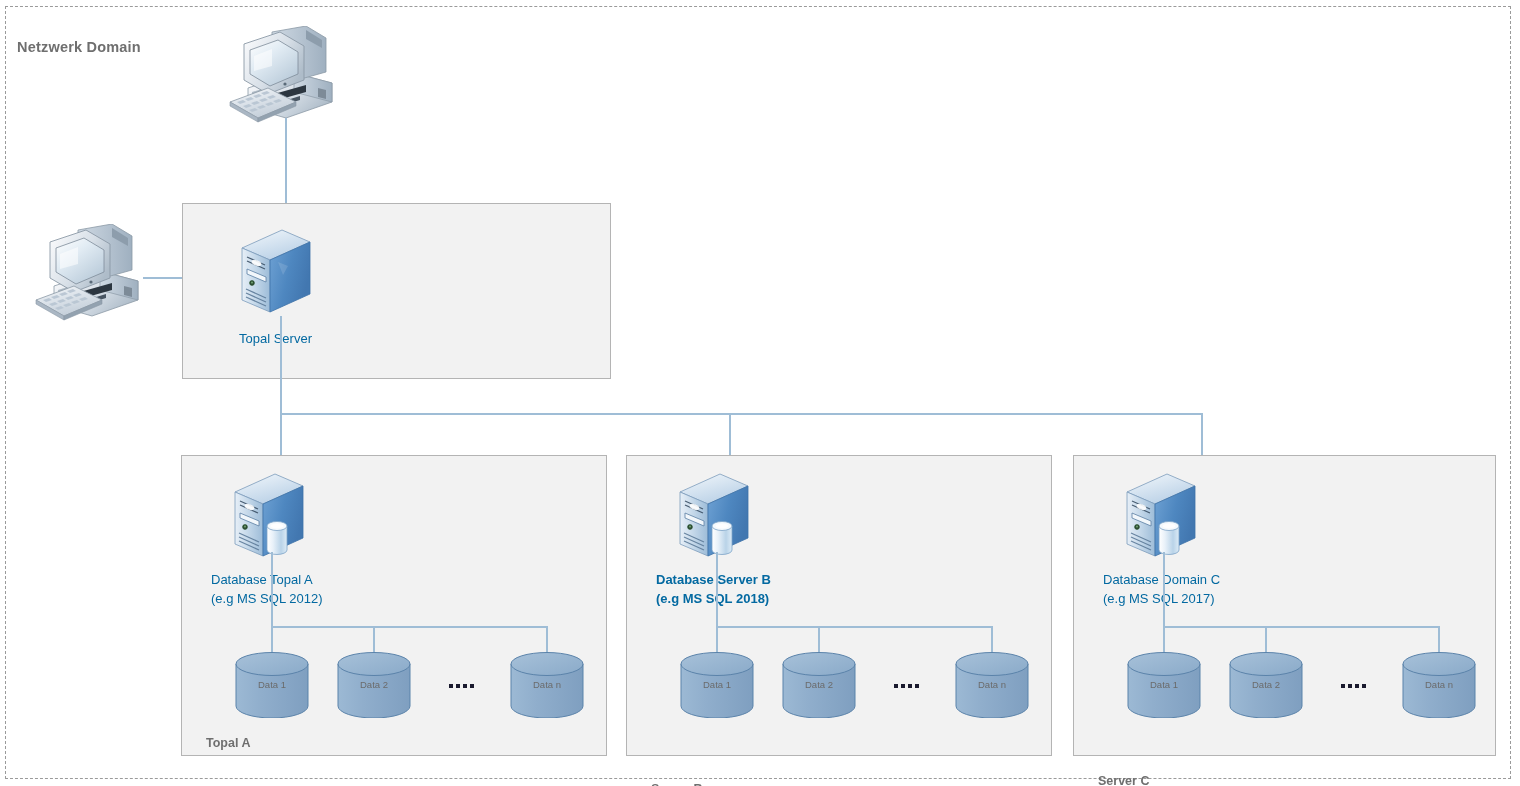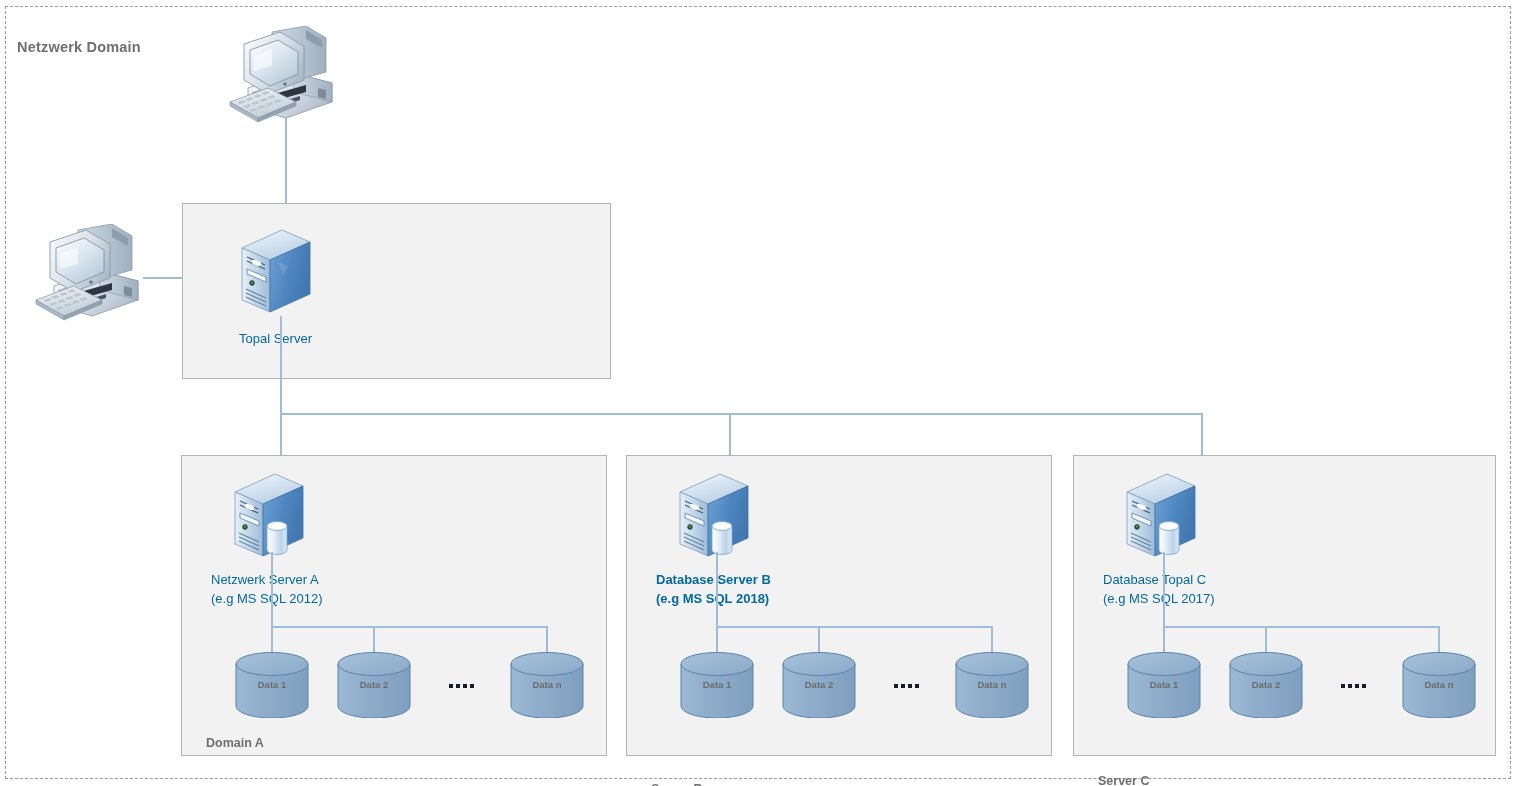--- a/index.html
+++ b/index.html
@@ -82,21 +82,20 @@
 
   
   .db-cyl { position: absolute; }
   .db-label {
     position: absolute;
     font-size: 9.5px;
     color: #6b6b6b;
     text-align: center;
     white-space: nowrap;
     pointer-events: none;
-    font-weight: bold;
   }
 
   
   .dots {
     position: absolute;
     display: flex;
     gap: 3.5px;
   }
   .dots i {
     display: block;
@@ -311,21 +310,21 @@
 
       <g>
         <path d="M36 56 L36 80 A10 4.5 0 0 0 56 80 L56 56 Z" fill="url(#miniCyl)" stroke="#7ba2c6" stroke-width="0.8"></path>
         <ellipse cx="46" cy="56" rx="10" ry="4.5" fill="#f4f9fd" stroke="#7ba2c6" stroke-width="0.8"></ellipse>
         <ellipse cx="46" cy="56" rx="6.5" ry="2.6" fill="#ffffff" opacity="0.85"></ellipse>
       </g>
     </svg>
   </div>
 
   <div class="node-label" style="left:211px; top:570px;">
-    <span>Netzwerk Server A</span><br>
+    <span>Database Topal A</span><br>
     <span>(e.g MS SQL 2012)</span>
   </div>
 
   <div class="conn v" style="left:271px; top:552px; height:123px;"></div>
   <div class="conn h" style="left:271px; top:626px; width:276px;"></div>
   <div class="conn v" style="left:373px; top:626px; height:36px;"></div>
   <div class="conn v" style="left:546px; top:626px; height:36px;"></div>
 
   <div class="db-cyl" style="left:234px; top:652px; width:76px; height:66px;">
     <svg width="76" height="66" viewBox="0 0 76 66">
@@ -351,21 +350,21 @@
   </div>
 
   <div class="db-cyl" style="left:509px; top:652px; width:76px; height:66px;">
     <svg width="76" height="66" viewBox="0 0 76 66">
       <path d="M2 12 L2 54 A36 12 0 0 0 74 54 L74 12 Z" fill="url(#cylBody)" stroke="#5b83aa" stroke-width="1"></path>
       <ellipse cx="38" cy="12" rx="36" ry="11.5" fill="url(#cylTop)" stroke="#5b83aa" stroke-width="1"></ellipse>
     </svg>
   </div>
   <div class="db-label" style="left:509px; top:679px; width:76px;">Data n</div>
 
-  <div class="group-label" style="left:206px; top:736px;">Domain A</div>
+  <div class="group-label" style="left:206px; top:736px;">Topal A</div>
 
   <div class="group-box" style="left:626px; top:455px; width:426px; height:301px;"></div>
 
   <div class="server-icon" style="left:676px; top:470px; width:84px; height:92px;">
     <svg width="84" height="92" viewBox="0 0 84 92">
       <path d="M4 22 L44 4 L72 16 L32 34 Z" fill="url(#towerTop)" stroke="#7c9cbb" stroke-width="0.8"></path>
       <path d="M4 22 L32 34 L32 86 L4 74 Z" fill="url(#towerFront)" stroke="#7c9cbb" stroke-width="0.8"></path>
       <path d="M32 34 L72 16 L72 68 L32 86 Z" fill="url(#towerRight)" stroke="#3e72a8" stroke-width="0.8"></path>
       <g stroke="#33485e" stroke-width="1.3" fill="none" opacity="0.85">
         <path d="M9 31 L27 39"></path>
@@ -453,21 +452,21 @@
       </g>
       <g>
         <path d="M36 56 L36 80 A10 4.5 0 0 0 56 80 L56 56 Z" fill="url(#miniCyl)" stroke="#7ba2c6" stroke-width="0.8"></path>
         <ellipse cx="46" cy="56" rx="10" ry="4.5" fill="#f4f9fd" stroke="#7ba2c6" stroke-width="0.8"></ellipse>
         <ellipse cx="46" cy="56" rx="6.5" ry="2.6" fill="#ffffff" opacity="0.85"></ellipse>
       </g>
     </svg>
   </div>
 
   <div class="node-label" style="left:1103px; top:570px;">
-    <span>Database Topal C</span><br>
+    <span>Database Domain C</span><br>
     <span>(e.g MS SQL 2017)</span>
   </div>
 
   <div class="conn v" style="left:1163px; top:552px; height:123px;"></div>
   <div class="conn h" style="left:1163px; top:626px; width:276px;"></div>
   <div class="conn v" style="left:1265px; top:626px; height:36px;"></div>
   <div class="conn v" style="left:1438px; top:626px; height:36px;"></div>
 
   <div class="db-cyl" style="left:1126px; top:652px; width:76px; height:66px;">
     <svg width="76" height="66" viewBox="0 0 76 66">

